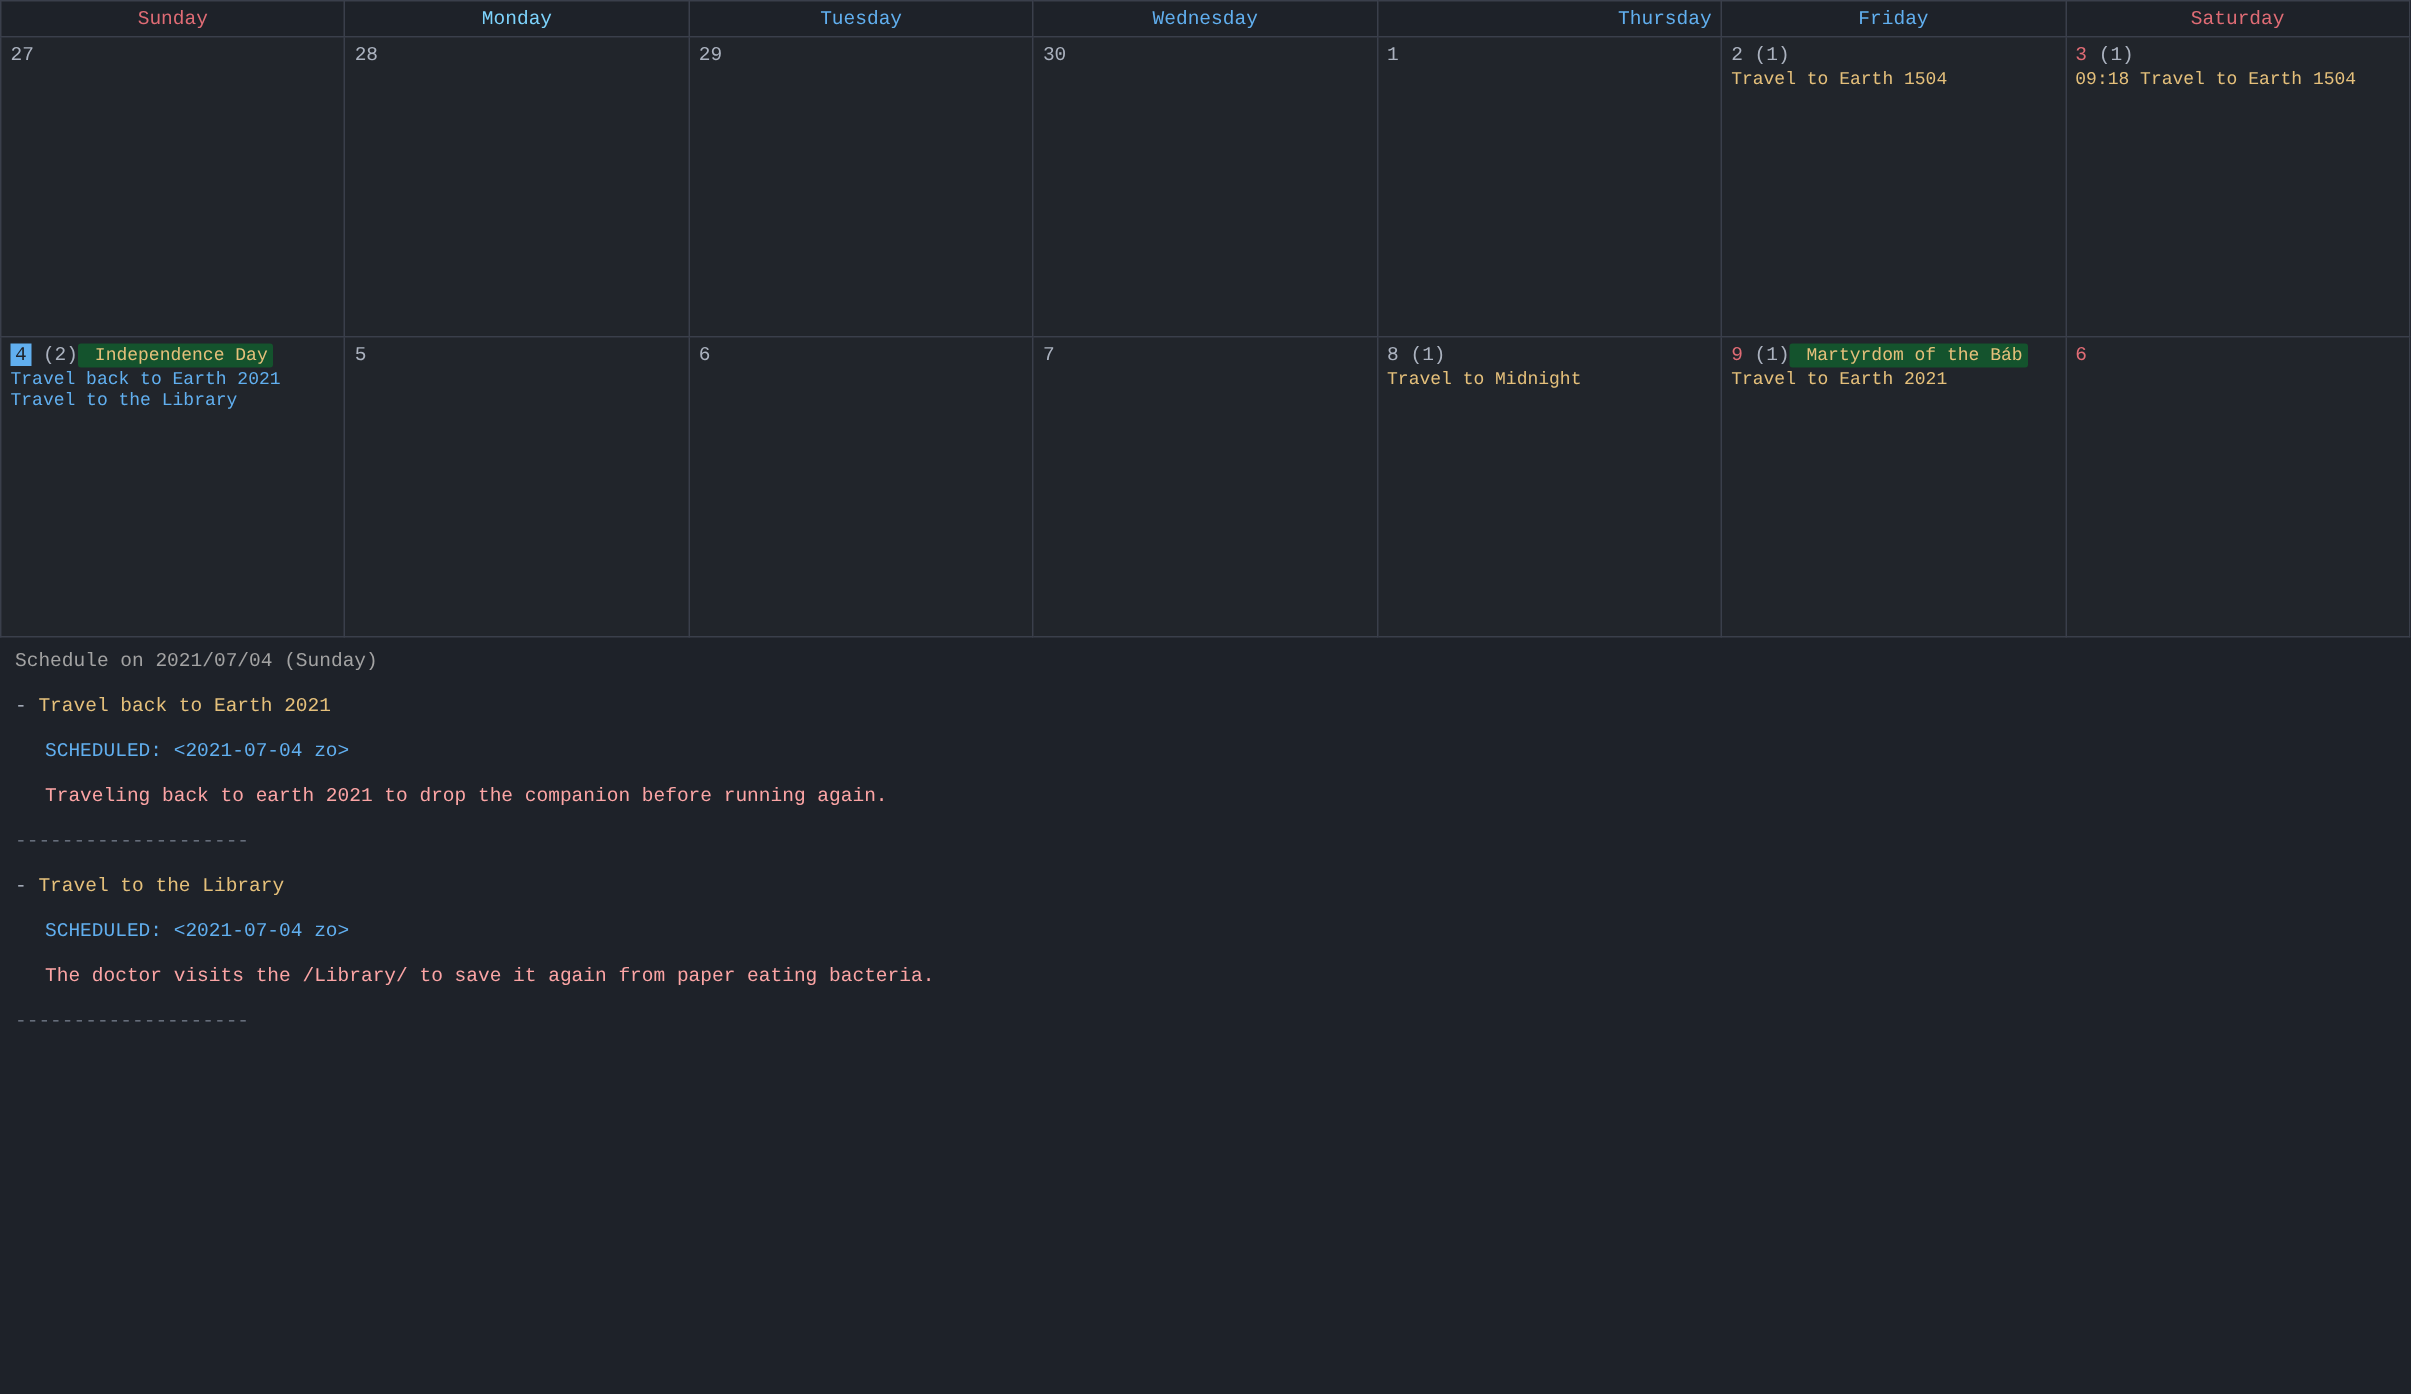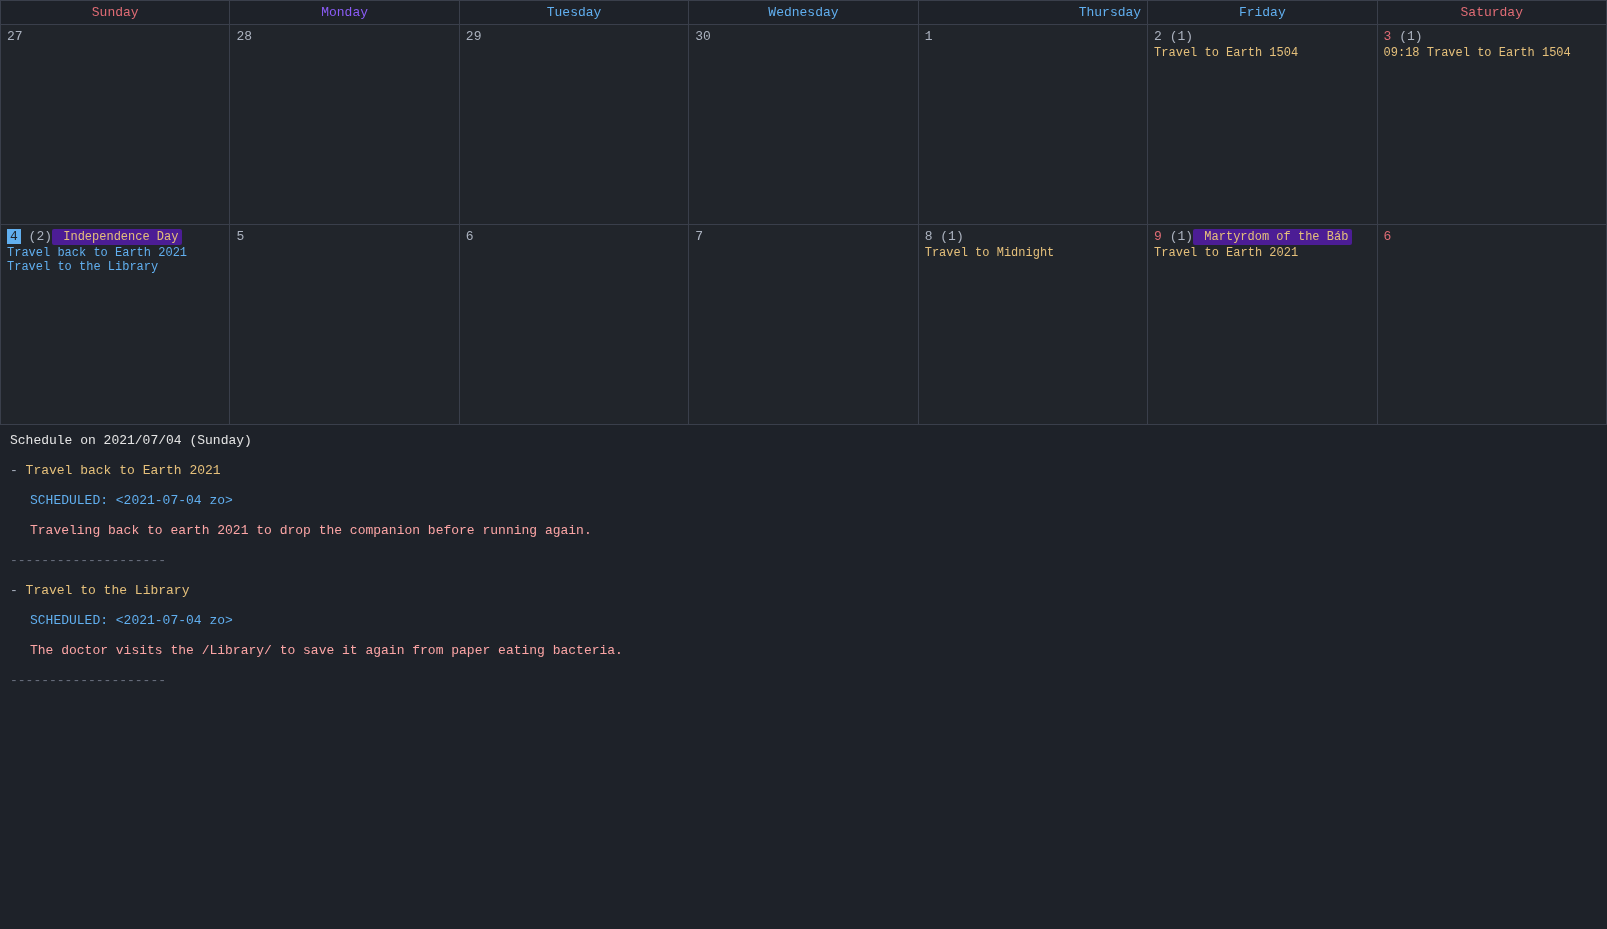--- a/index.html
+++ b/index.html
@@ -17,21 +17,21 @@
 
     .calendar th {
       border: 1px solid #3a3f4b;
       padding: 4px 6px;
       text-align: center;
       font-weight: normal;
       background-color: #1e2229;
     }
 
     .calendar th.sunday { color: #e06c75; }
-    .calendar th.monday { color: #8b5cf6; }
+    .calendar th.monday { color: #7dd3fc; }
     .calendar th.tuesday { color: #61afef; }
     .calendar th.wednesday { color: #61afef; }
     .calendar th.thursday { color: #61afef; text-align: right; }
     .calendar th.friday { color: #61afef; }
     .calendar th.saturday { color: #e06c75; }
 
     .calendar td {
       border: 1px solid #3a3f4b;
       padding: 4px 6px;
       vertical-align: top;
@@ -51,21 +51,21 @@
       background-color: #61afef;
       color: #1e2229;
       padding: 0 3px;
     }
 
     .event-count {
       color: #abb2bf;
     }
 
     .event-holiday {
-      background-color: #4c1d95;
+      background-color: #14532d;
       color: #e5c07b;
       padding: 1px 4px;
       border-radius: 2px;
       font-size: 12px;
     }
 
     .event-text {
       color: #e5c07b;
       font-size: 12px;
     }
@@ -80,21 +80,21 @@
     }
 
     .schedule-section {
       padding: 8px 10px;
       font-family: 'Courier New', Courier, monospace;
       font-size: 13px;
       color: #abb2bf;
     }
 
     .schedule-title {
-      color: #e5e5e5;
+      color: #a3a3a3;
     }
 
     .schedule-holiday {
       color: #abb2bf;
     }
 
     .schedule-item-title {
       color: #e5c07b;
     }
 

